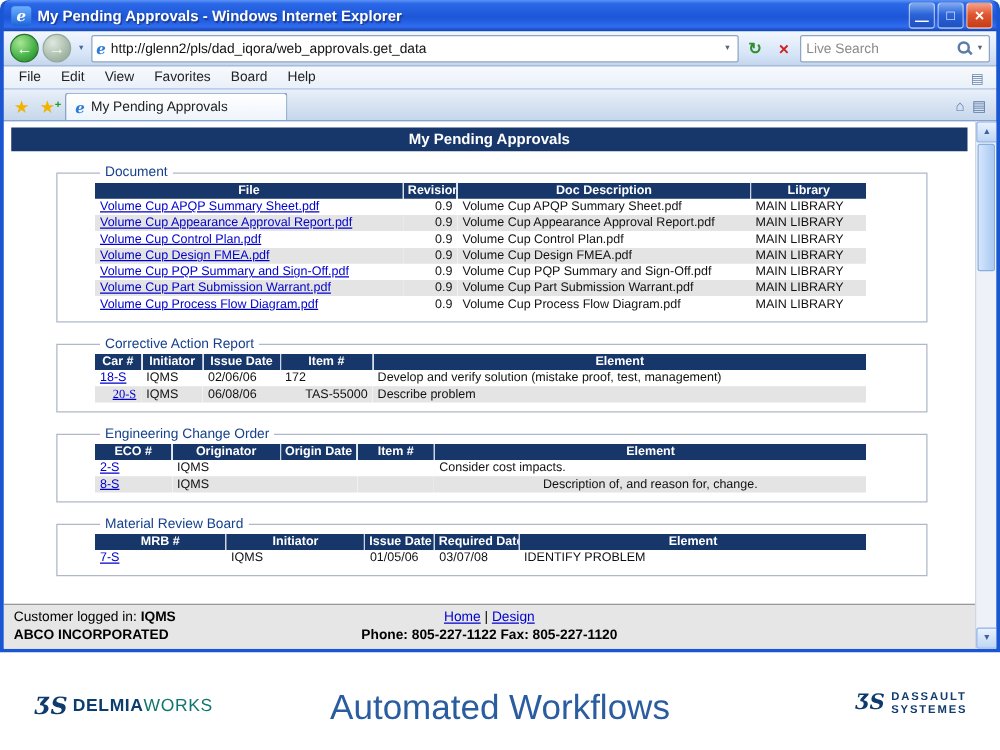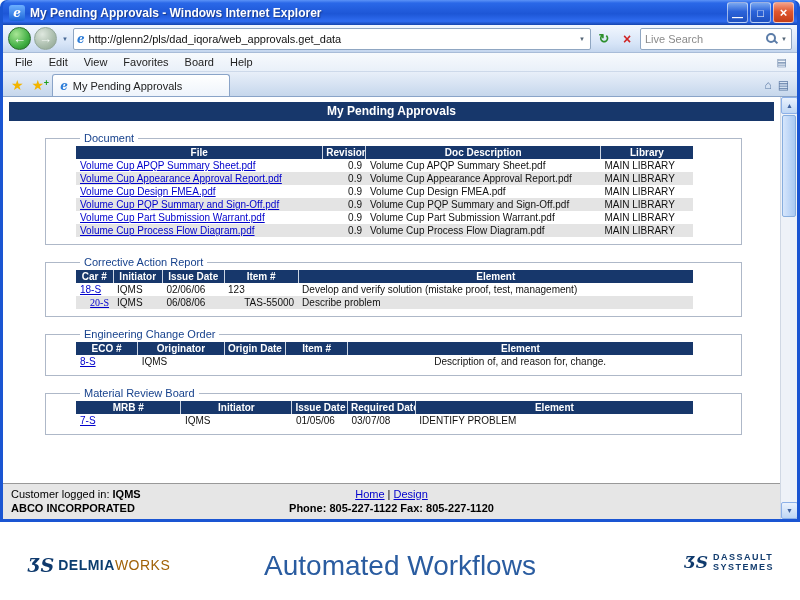--- a/index.html
+++ b/index.html
@@ -102,21 +102,21 @@
   .sb-top { top:0; } .sb-bottom { bottom:0; }
   .sb-thumb { position:absolute; left:1px; right:1px; top:18px; height:102px;
     background:linear-gradient(90deg,#d6e6fc,#a9c9f2); border:1px solid #88aede; border-radius:2px; }
 
   
   .branding { position:absolute; left:0; top:522px; width:800px; height:78px; background:#fff; }
   .ds-mark { font-family:"DejaVu Serif",serif; font-style:italic; font-weight:bold; color:#0f3a6d; }
   .logo-left { position:absolute; left:28px; top:32px; display:flex; align-items:center; gap:4px; }
   .logo-left .ds-mark { font-size:19px; }
   .delmia { font-size:14px; font-weight:bold; color:#0b3d6e; letter-spacing:.5px; }
-  .works { font-size:14px; color:#a16207; letter-spacing:.5px; }
+  .works { font-size:14px; color:#0f766e; letter-spacing:.5px; }
   .banner-title { position:absolute; left:0; right:0; top:28px; text-align:center; font-size:28px; color:#2a5ca0; }
   .logo-right { position:absolute; right:26px; top:30px; display:flex; align-items:center; gap:5px; }
   .logo-right .ds-mark { font-size:17px; }
   .ds-text { display:flex; flex-direction:column; font-size:9px; font-weight:bold; color:#123c6e;
     letter-spacing:1.5px; line-height:10px; }
 </style>
 </head>
 <body>
 
 <div class="screen">
@@ -198,20 +198,26 @@
                   <td style="text-align: left;">Volume Cup APQP Summary Sheet.pdf</td>
                   <td style="text-align: left;">MAIN LIBRARY</td>
                 </tr>
                 <tr>
                   <td style="text-align: left;"><a href="#">Volume Cup Appearance Approval Report.pdf</a></td>
                   <td style="text-align: right;">0.9</td>
                   <td style="text-align: left;">Volume Cup Appearance Approval Report.pdf</td>
                   <td style="text-align: left;">MAIN LIBRARY</td>
                 </tr>
                 <tr>
+                  <td style="text-align: left;"><a href="#">Volume Cup Control Plan.pdf</a></td>
+                  <td style="text-align: right;">0.9</td>
+                  <td style="text-align: left;">Volume Cup Control Plan.pdf</td>
+                  <td style="text-align: left;">MAIN LIBRARY</td>
+                </tr>
+                <tr>
                   <td style="text-align: left;"><a href="#">Volume Cup Design FMEA.pdf</a></td>
                   <td style="text-align: right;">0.9</td>
                   <td style="text-align: left;">Volume Cup Design FMEA.pdf</td>
                   <td style="text-align: left;">MAIN LIBRARY</td>
                 </tr>
                 <tr>
                   <td style="text-align: left;"><a href="#">Volume Cup PQP Summary and Sign-Off.pdf</a></td>
                   <td style="text-align: right;">0.9</td>
                   <td style="text-align: left;">Volume Cup PQP Summary and Sign-Off.pdf</td>
                   <td style="text-align: left;">MAIN LIBRARY</td>
@@ -242,21 +248,21 @@
                   <th style="width: 10%;">Issue Date</th>
                   <th style="width: 12%;">Item #</th>
                   <th style="width: 64%;">Element</th>
                 </tr>
               </thead>
               <tbody>
                 <tr>
                   <td style="text-align: left;"><a href="#">18-S</a></td>
                   <td style="text-align: left;">IQMS</td>
                   <td style="text-align: left;">02/06/06</td>
-                  <td style="text-align: left;">123</td>
+                  <td style="text-align: left;">172</td>
                   <td style="text-align: left;">Develop and verify solution (mistake proof, test, management)</td>
                 </tr>
                 <tr>
                   <td style="text-align: right; font-family: Liberation Serif, serif;"><a href="#">20-S</a></td>
                   <td style="text-align: left;">IQMS</td>
                   <td style="text-align: left;">06/08/06</td>
                   <td style="text-align: right;">TAS-55000</td>
                   <td style="text-align: left;">Describe problem</td>
                 </tr>
               </tbody>
@@ -269,20 +275,27 @@
               <thead>
                 <tr>
                   <th style="width: 10%;">ECO #</th>
                   <th style="width: 14%;">Originator</th>
                   <th style="width: 10%;">Origin Date</th>
                   <th style="width: 10%;">Item #</th>
                   <th style="width: 56%;">Element</th>
                 </tr>
               </thead>
               <tbody>
+                <tr>
+                  <td style="text-align: left;"><a href="#">2-S</a></td>
+                  <td style="text-align: left;">IQMS</td>
+                  <td style="text-align: left;"></td>
+                  <td style="text-align: left;"></td>
+                  <td style="text-align: left;">Consider cost impacts.</td>
+                </tr>
                 <tr>
                   <td style="text-align: left;"><a href="#">8-S</a></td>
                   <td style="text-align: left;">IQMS</td>
                   <td style="text-align: left;"></td>
                   <td style="text-align: left;"></td>
                   <td style="text-align: center;">Description of, and reason for, change.</td>
                 </tr>
               </tbody>
             </table>
         </fieldset>

